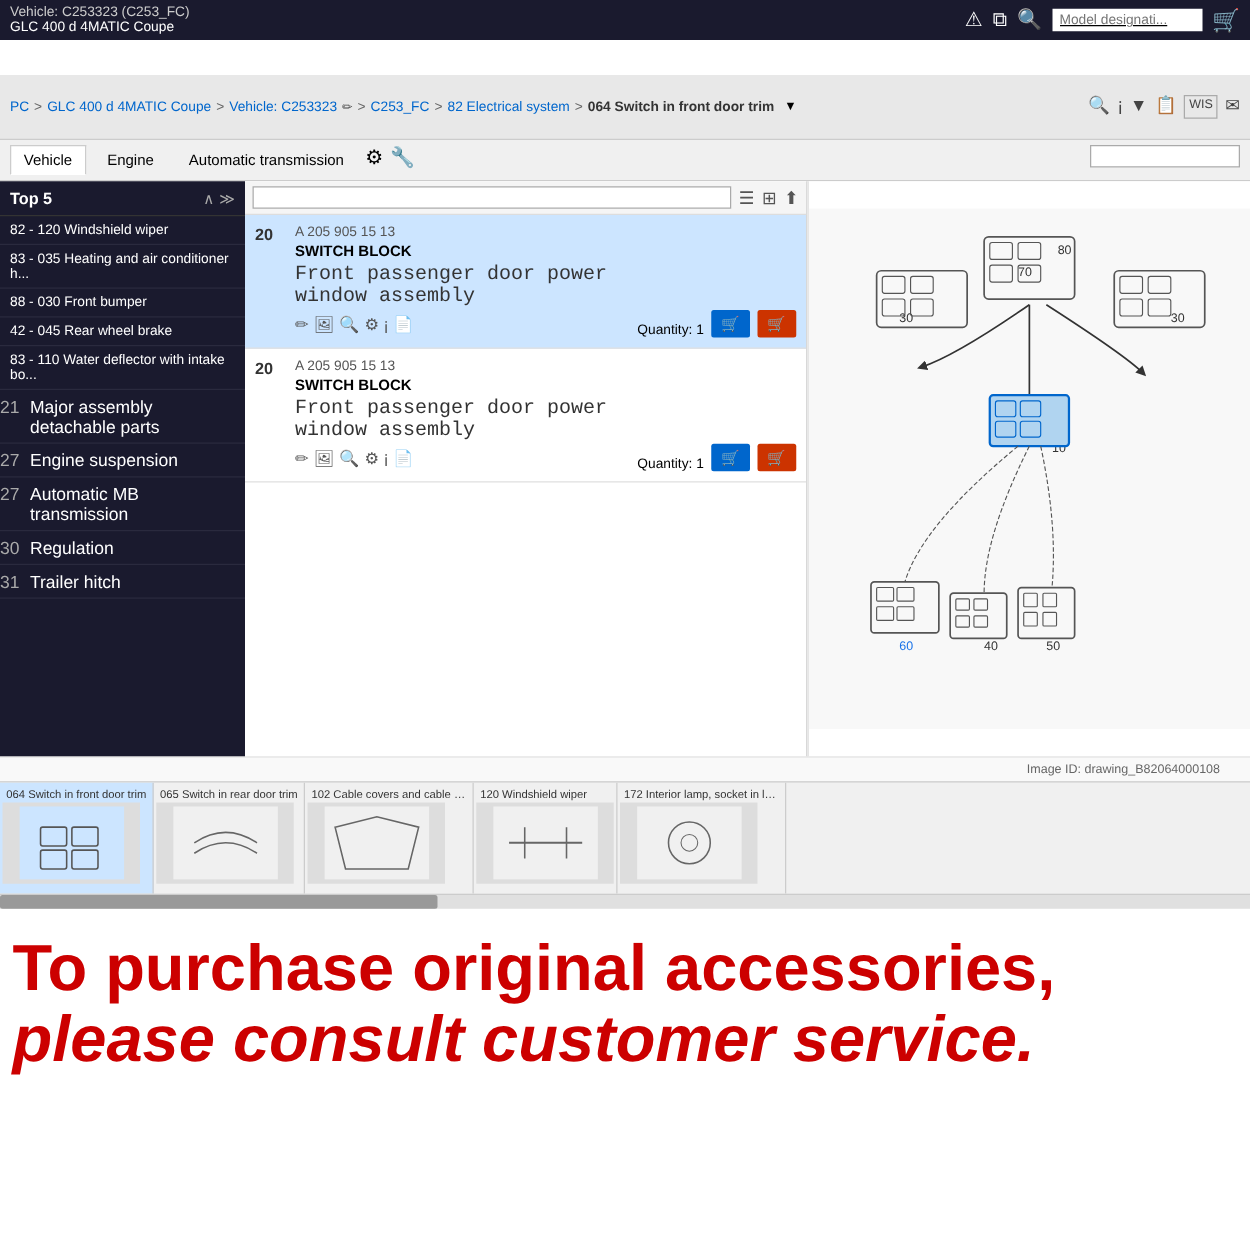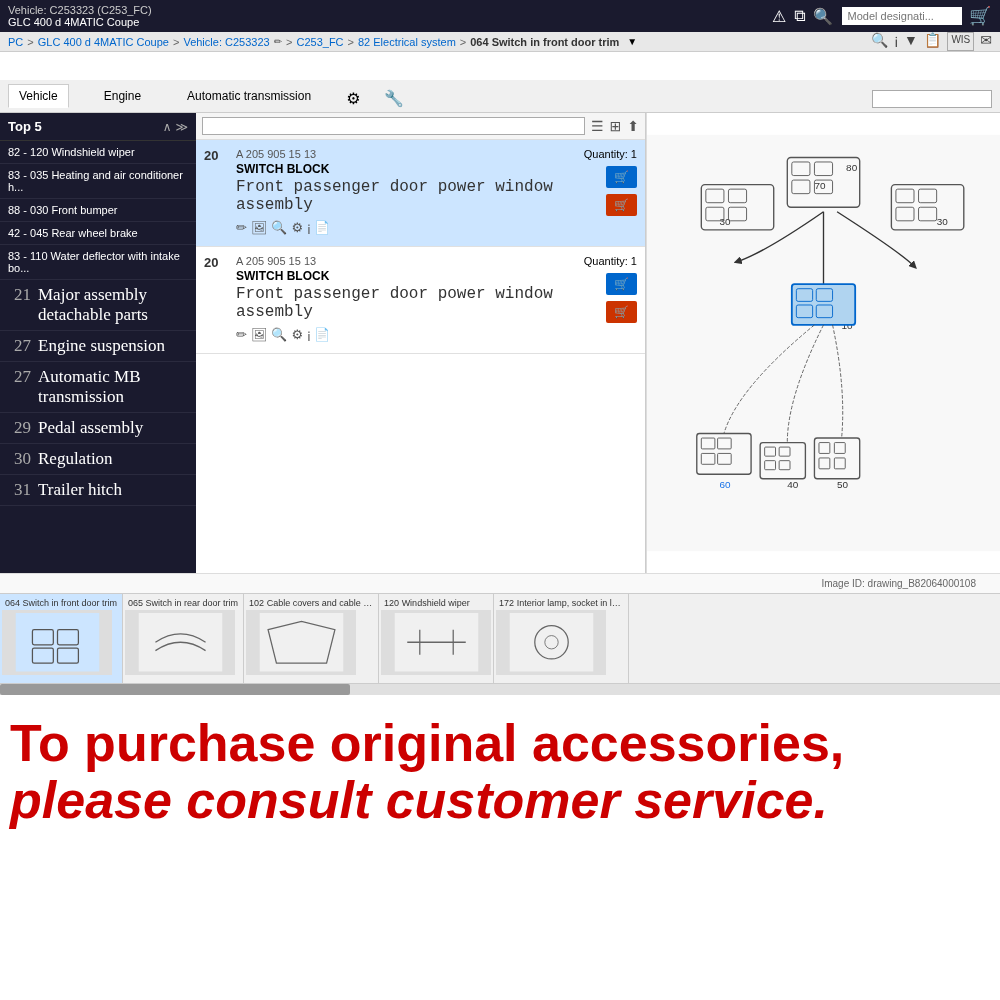--- a/index.html
+++ b/index.html
@@ -5,67 +5,67 @@
     * { box-sizing: border-box; margin: 0; padding: 0; }
     body { font-family: Arial, sans-serif; font-size: 12px; background: #fff; width: 1000px; height: 1000px; overflow: hidden; }
 
     
     .header { background: #1a1a2e; color: #fff; padding: 4px 8px; display: flex; align-items: center; justify-content: space-between; }
     .header-left { display: flex; flex-direction: column; }
     .header-vehicle { font-size: 11px; color: #ccc; }
     .header-model { font-size: 11px; color: #fff; }
     .header-right { display: flex; align-items: center; gap: 8px; }
     .header-icon { color: #fff; font-size: 16px; cursor: pointer; }
-    .header-search { background: #fff; border: none; padding: 3px 6px; font-size: 11px; width: 120px; }
+    .header-search { background: #fff; border: none; padding: 3px 6px; font-size: 11px; width: 120px; text-decoration: underline; }
     .header-cart { color: #fff; font-size: 18px; cursor: pointer; }
 
     
-    .breadcrumb { background: #e8e8e8; padding: 0 8px; font-size: 11px; display: flex; align-items: center; gap: 4px; border-bottom: 1px solid #ccc; }
+    .breadcrumb { background: #e8e8e8; padding: 16px 8px; font-size: 11px; display: flex; align-items: center; gap: 4px; border-bottom: 1px solid #ccc; margin-top: 28px; }
     .breadcrumb-item { color: #0066cc; cursor: pointer; }
     .breadcrumb-sep { color: #666; }
     .breadcrumb-current { color: #333; font-weight: bold; }
     .breadcrumb-icons { margin-left: auto; display: flex; gap: 6px; }
     .breadcrumb-icon { font-size: 14px; cursor: pointer; color: #444; }
 
     
-    .toolbar { background: #f0f0f0; padding: 4px 8px; display: flex; align-items: flex-end; gap: 24px; border-bottom: 1px solid #ccc; margin-top: 28px; }
+    .toolbar { background: #f0f0f0; padding: 4px 8px; display: flex; align-items: flex-start; gap: 6px; border-bottom: 1px solid #ccc; }
     .toolbar-tab { padding: 4px 10px; cursor: pointer; font-size: 12px; border: 1px solid transparent; }
     .toolbar-tab.active { background: #fff; border: 1px solid #ccc; border-bottom: 1px solid #fff; }
     .toolbar-search { margin-left: auto; border: 1px solid #aaa; padding: 2px 6px; font-size: 11px; width: 120px; }
 
     
     .main { display: flex; height: 460px; }
 
     
     .sidebar { width: 196px; background: #1a1a2e; color: #fff; overflow-y: auto; flex-shrink: 0; }
     .sidebar-top5 { padding: 6px 8px; display: flex; align-items: center; justify-content: space-between; border-bottom: 1px solid #333; }
     .sidebar-top5-label { font-weight: bold; font-size: 13px; }
     .sidebar-top5-controls { display: flex; gap: 4px; color: #aaa; }
     .sidebar-item { padding: 5px 8px; font-size: 11px; cursor: pointer; border-bottom: 1px solid #2a2a3e; }
     .sidebar-section { padding: 8px 8px 4px; font-weight: bold; font-size: 12px; color: #fff; background: #111; }
-    .sidebar-group { padding: 5px 8px 5px 14px; font-size: 17px; cursor: pointer; border-bottom: 1px solid #2a2a3e; display: flex; gap: 4px; font-family: Liberation Serif, serif; }
+    .sidebar-group { padding: 5px 8px 5px 0; font-size: 14px; cursor: pointer; border-bottom: 1px solid #2a2a3e; display: flex; gap: 4px; }
     .sidebar-group-num { color: #aaa; min-width: 20px; }
 
     
     .center { flex: 1; display: flex; flex-direction: column; background: #fff; border-right: 1px solid #ccc; overflow: hidden; }
     .parts-toolbar { padding: 4px 6px; display: flex; align-items: center; gap: 6px; background: #f5f5f5; border-bottom: 1px solid #ddd; }
     .parts-toolbar-input { border: 1px solid #aaa; padding: 2px 4px; font-size: 11px; flex: 1; }
     .parts-toolbar-icon { font-size: 14px; color: #555; cursor: pointer; }
 
     .parts-list { overflow-y: auto; flex: 1; }
     .part-row { display: flex; padding: 8px 8px; border-bottom: 1px solid #e0e0e0; gap: 8px; }
     .part-row.selected { background: #cce5ff; }
     .part-num { font-size: 13px; font-weight: bold; color: #333; min-width: 24px; }
     .part-info { flex: 1; }
     .part-code { font-size: 11px; color: #555; margin-bottom: 2px; }
     .part-name { font-size: 12px; font-weight: bold; color: #000; }
     .part-desc { font-size: 16px; color: #333; margin-top: 2px; font-family: Liberation Mono, monospace; }
     .part-actions { display: flex; gap: 4px; margin-top: 6px; }
     .part-action-icon { font-size: 13px; color: #555; cursor: pointer; }
-    .part-right { display: flex; flex-direction: column; align-items: flex-end; gap: 6px; }
+    .part-right { display: flex; flex-direction: row; align-items: flex-end; gap: 6px; }
     .part-qty { font-size: 11px; }
     .btn-cart { background: #0066cc; color: #fff; border: none; padding: 4px 8px; cursor: pointer; font-size: 12px; border-radius: 2px; }
     .btn-cart-red { background: #cc3300; color: #fff; border: none; padding: 4px 8px; cursor: pointer; font-size: 12px; border-radius: 2px; }
 
     
     .diagram { width: 354px; background: #fff; position: relative; flex-shrink: 0; border-left: 1px solid #ddd; }
     .diagram-svg { width: 100%; height: 100%; }
 
     
     .image-id { padding: 4px 24px; font-size: 10px; color: #666; background: #f9f9f9; border-top: 1px solid #ddd; text-align: right; }
@@ -157,24 +157,20 @@
       <span class="sidebar-group-num">21</span>
       <span>Major assembly detachable parts</span>
     </div>
     <div class="sidebar-group">
       <span class="sidebar-group-num">27</span>
       <span>Engine suspension</span>
     </div>
     <div class="sidebar-group">
       <span class="sidebar-group-num">27</span>
       <span>Automatic MB transmission</span>
-    </div>
-    <div class="sidebar-group">
-      <span class="sidebar-group-num">29</span>
-      <span>Pedal assembly</span>
     </div>
     <div class="sidebar-group">
       <span class="sidebar-group-num">30</span>
       <span>Regulation</span>
     </div>
     <div class="sidebar-group">
       <span class="sidebar-group-num">31</span>
       <span>Trailer hitch</span>
     </div>
   </div>

